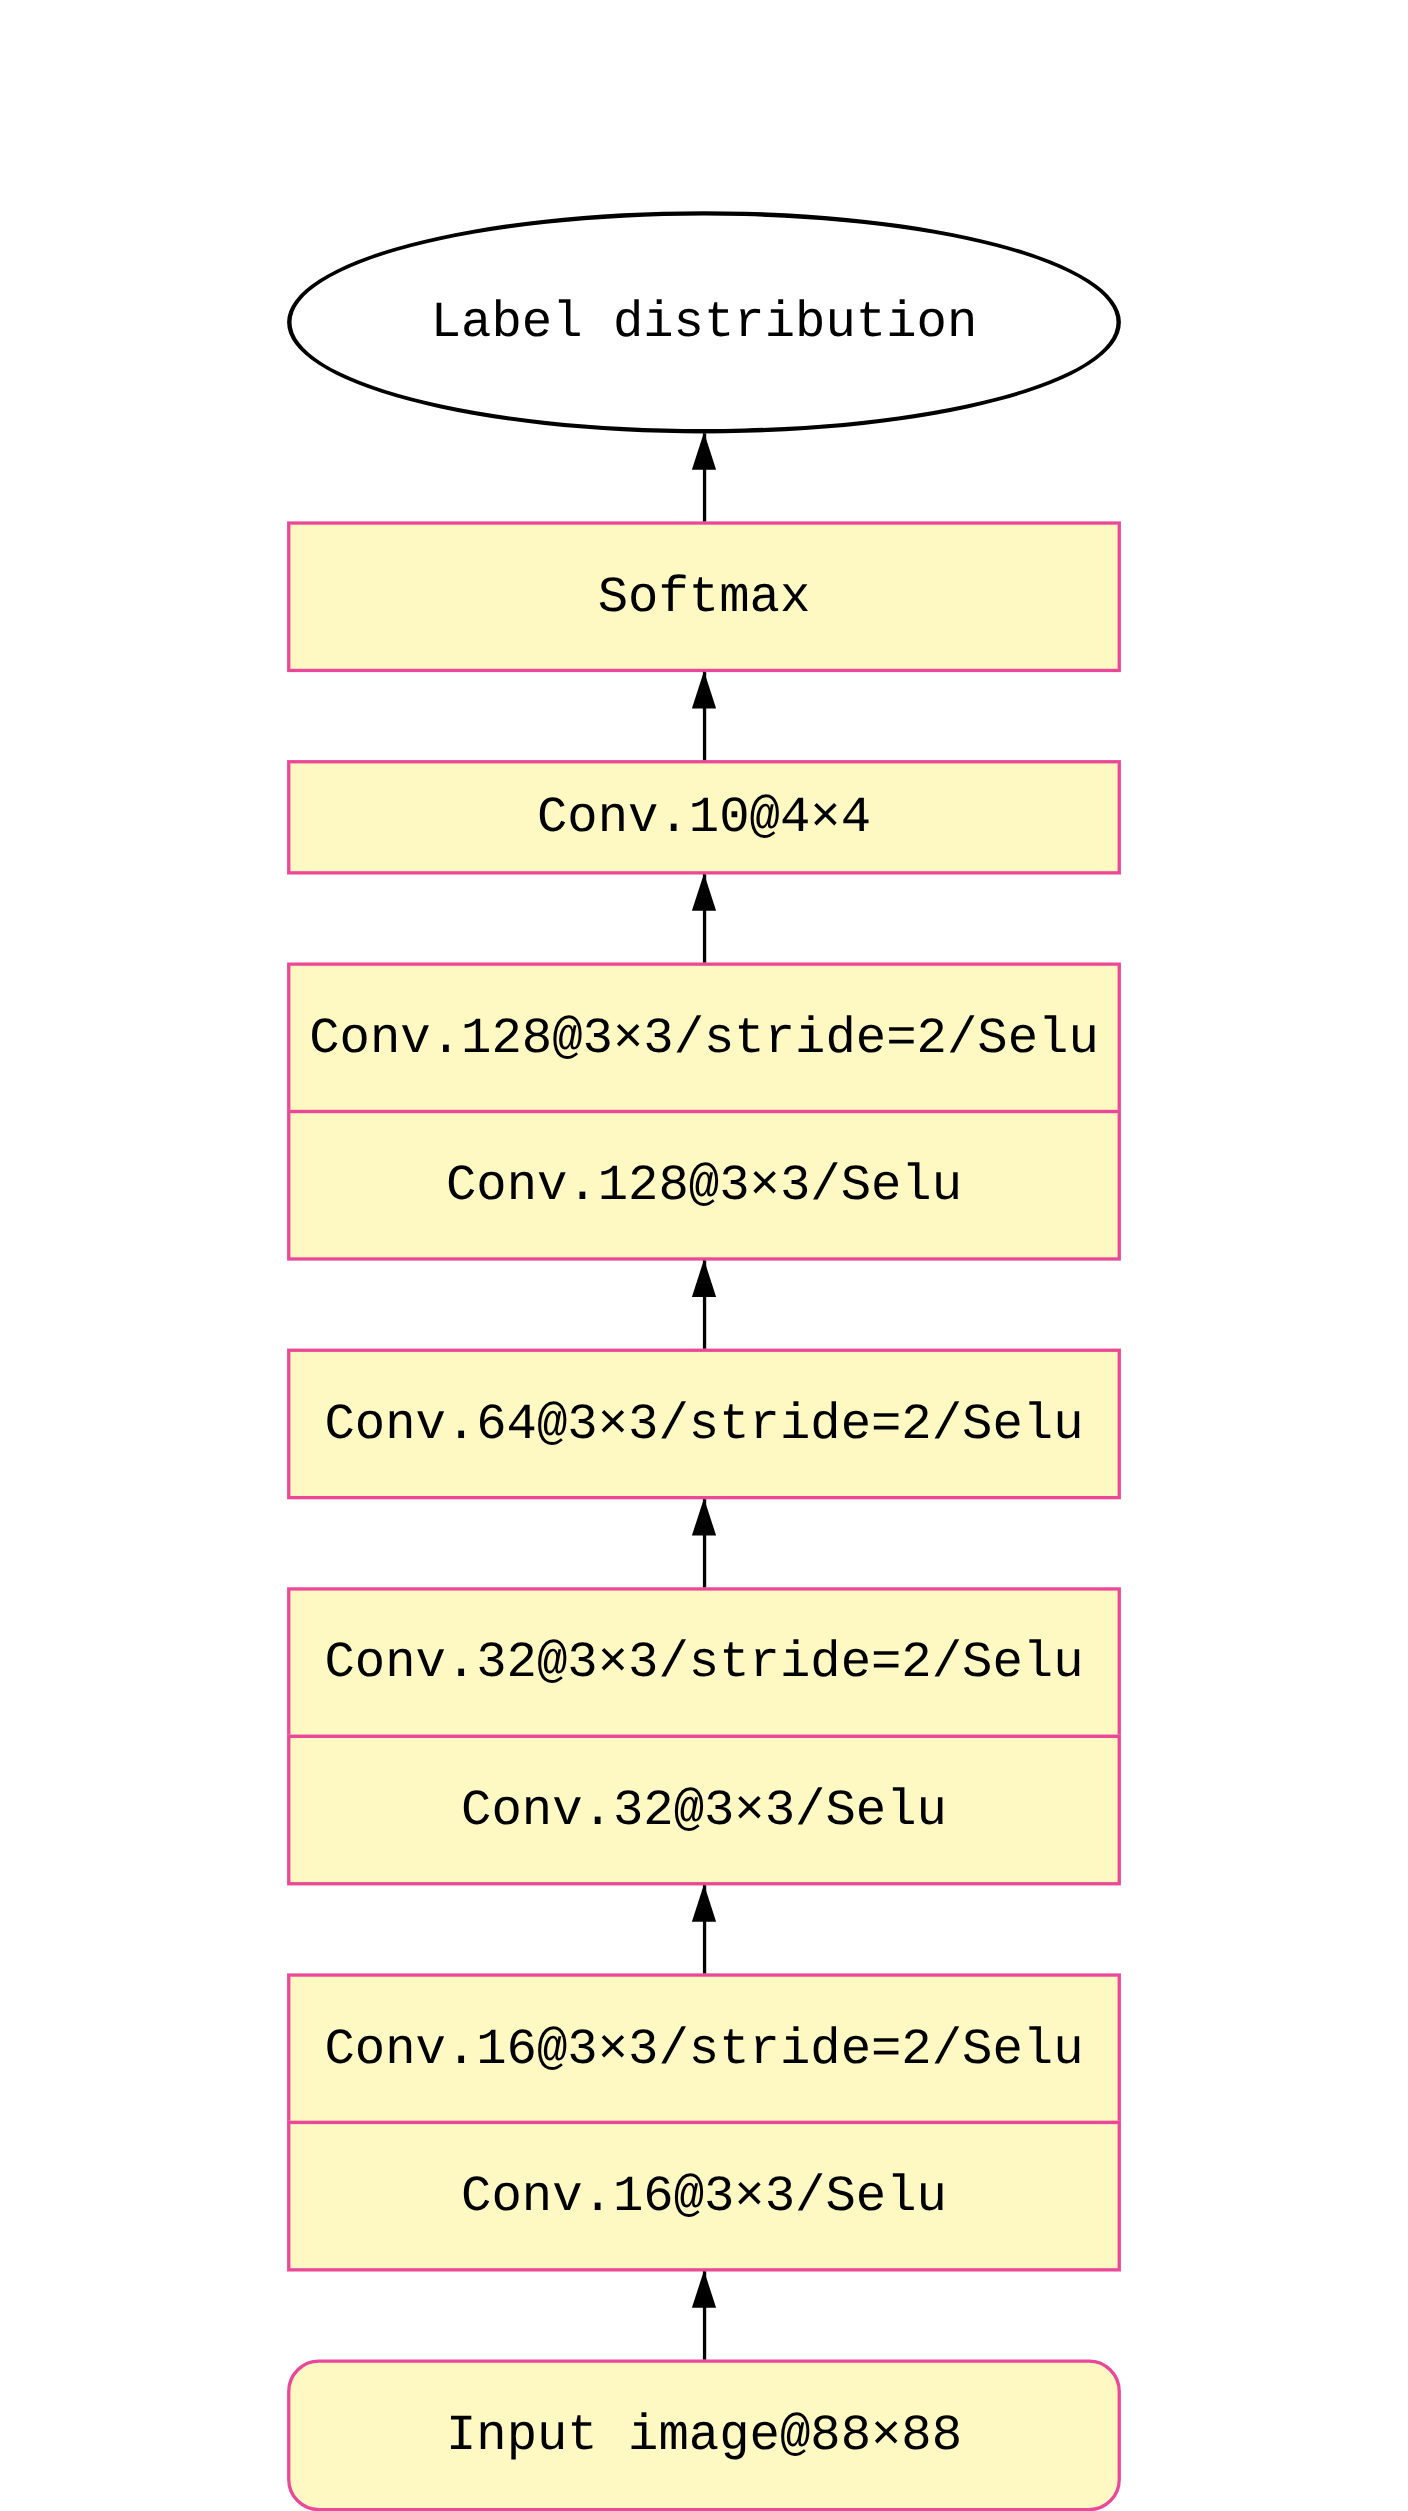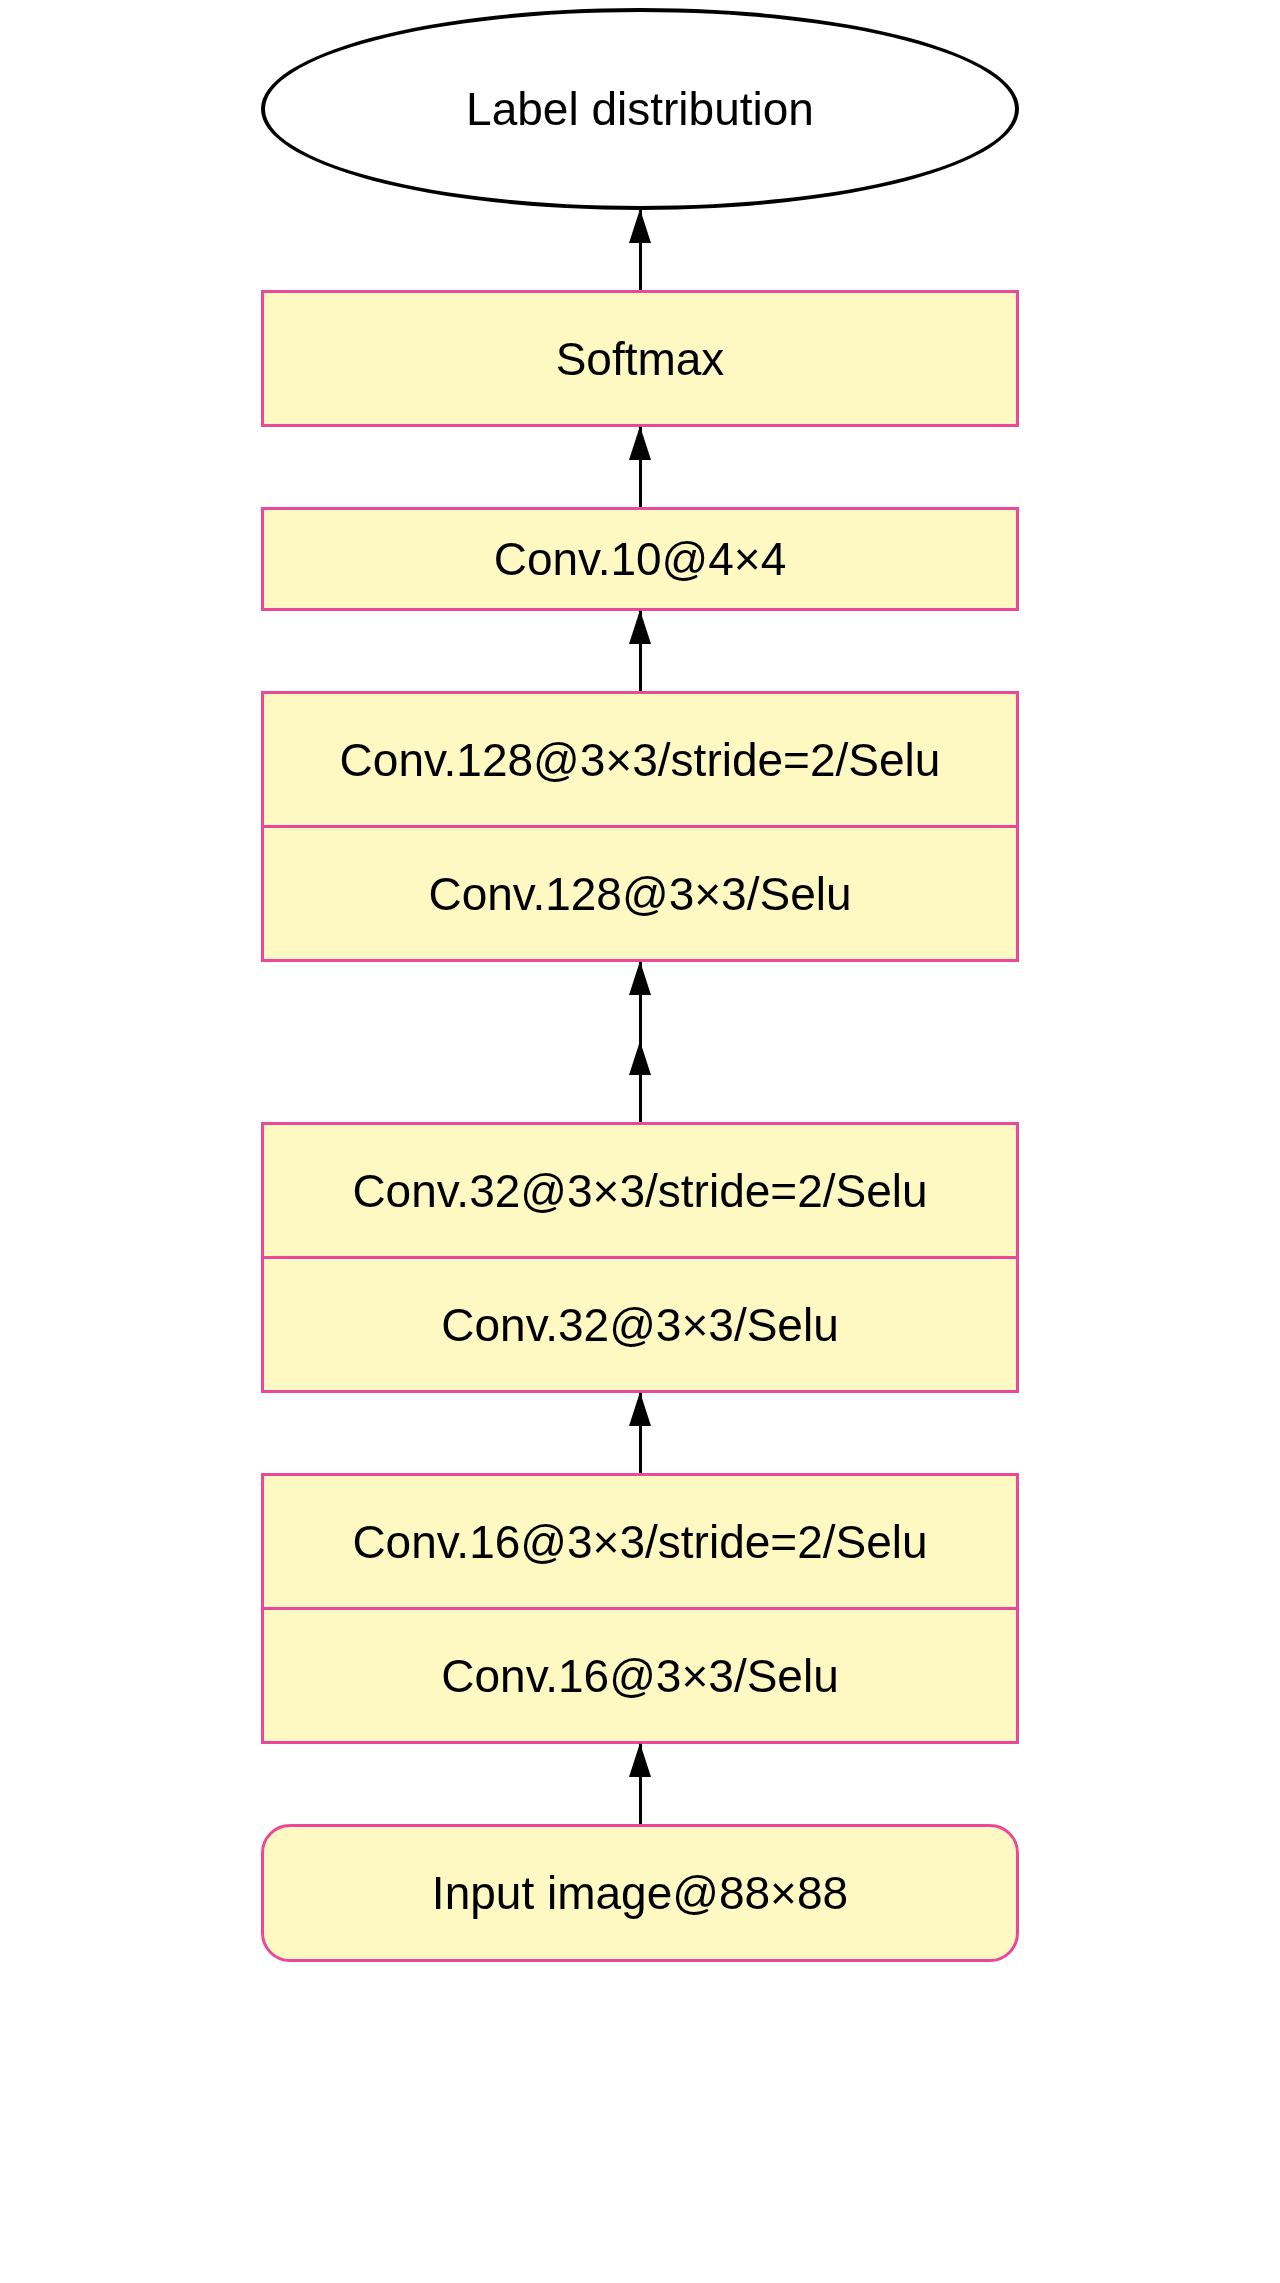--- a/index.html
+++ b/index.html
@@ -8,23 +8,24 @@
     background: #ffffff;
   }
   .canvas {
     position: relative;
     width: 1280px;
     height: 2283px;
     background: #ffffff;
     display: flex;
     flex-direction: column;
     align-items: center;
-    font-family: Liberation Sans, sans-serif;
+    font-family: Liberation Mono, monospace;
     color: #000000;
     overflow: hidden;
+    justify-content: flex-end;
   }
   .node-label {
     font-size: 46px;
     line-height: 1;
     white-space: nowrap;
     color: #000000;
   }
   .ellipse {
     box-sizing: border-box;
     width: 758px;
@@ -98,20 +99,23 @@
 
   <div class="box pair-top">
     <span class="node-label">Conv.128@3×3/stride=2/Selu</span>
   </div>
   <div class="box pair-bottom">
     <span class="node-label">Conv.128@3×3/Selu</span>
   </div>
 
   <div class="arrow"></div>
 
+  <div class="box pair-top">
+    <span class="node-label">Conv.64@3×3/stride=2/Selu</span>
+  </div>
 
   <div class="arrow"></div>
 
   <div class="box pair-top">
     <span class="node-label">Conv.32@3×3/stride=2/Selu</span>
   </div>
   <div class="box pair-bottom">
     <span class="node-label">Conv.32@3×3/Selu</span>
   </div>
 

